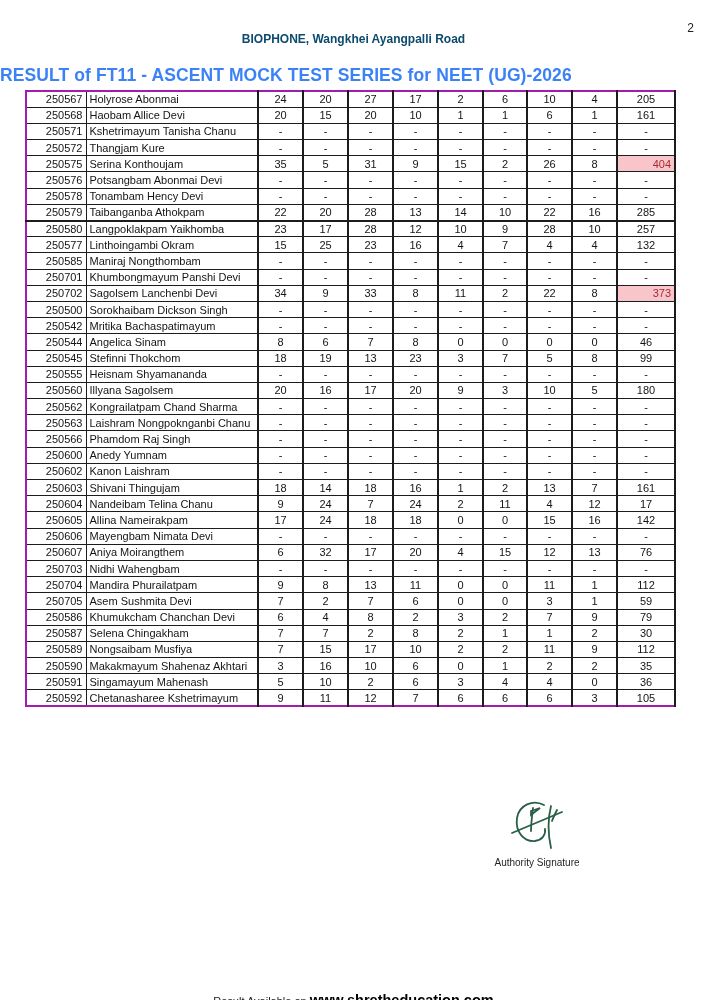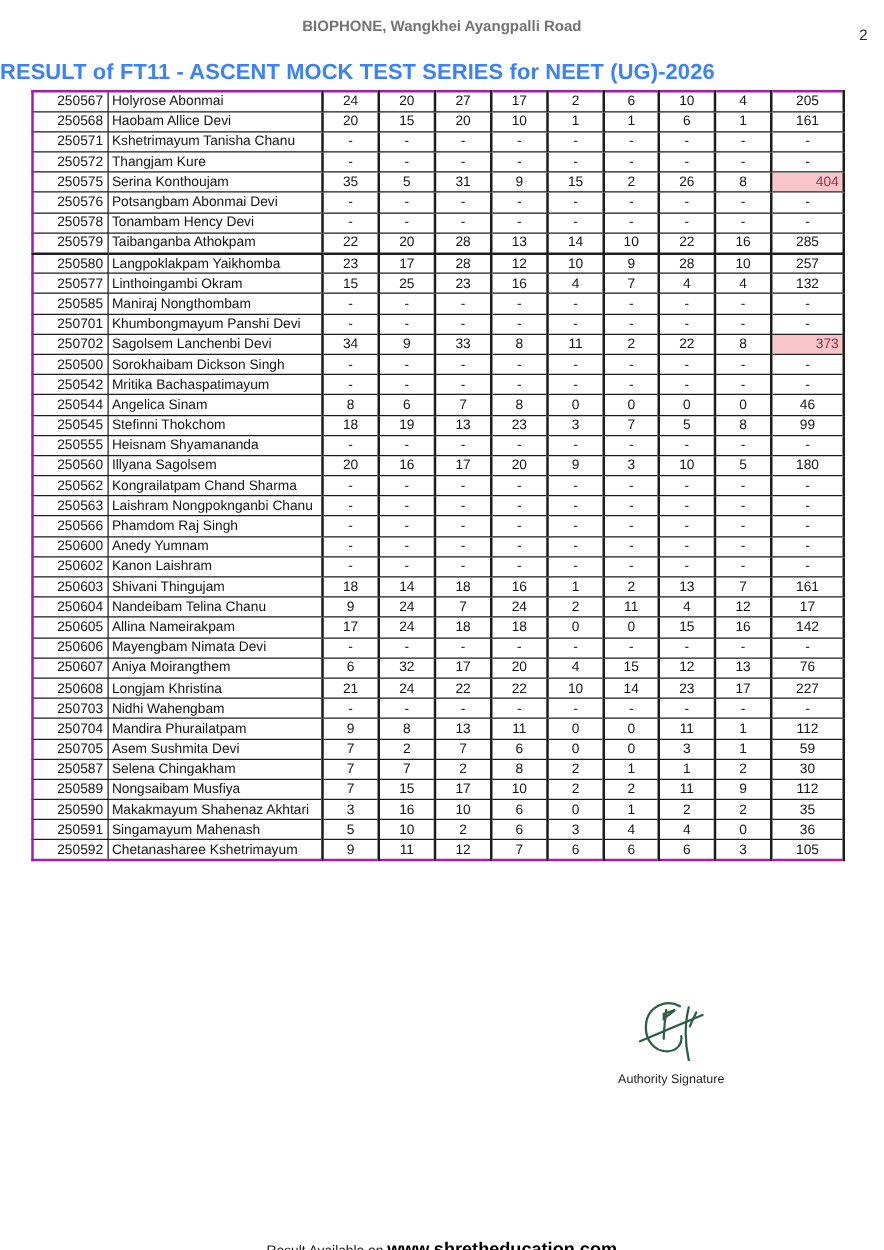--- a/index.html
+++ b/index.html
@@ -5,26 +5,26 @@
   * { margin: 0; padding: 0; box-sizing: border-box; }
   html, body { background: #ffffff; }
   body {
     width: 707px; height: 1000px;
     position: relative;
     font-family: "Liberation Sans", sans-serif;
     color: #111;
     overflow: hidden;
   }
   .org-line {
-    padding-top: 14px;
+    padding-top: 32px;
     text-align: center;
     font-size: 12px;
     font-weight: bold;
     line-height: 14px;
-    color: #737373;
+    color: #0c4a6e;
   }
   .page-number {
     position: absolute;
     top: 21px; right: 13px;
     font-size: 12px;
     color: #222;
   }
   .doc-title {
     font-size: 17.5px;
     font-weight: bold;
@@ -486,33 +486,20 @@
         <td class="score">32</td>
         <td class="score">17</td>
         <td class="score">20</td>
         <td class="score">4</td>
         <td class="score">15</td>
         <td class="score">12</td>
         <td class="score">13</td>
         <td class="total">76</td>
       </tr>
       <tr>
-        <td class="roll">250608</td>
-        <td class="name">Longjam Khristina</td>
-        <td class="score">21</td>
-        <td class="score">24</td>
-        <td class="score">22</td>
-        <td class="score">22</td>
-        <td class="score">10</td>
-        <td class="score">14</td>
-        <td class="score">23</td>
-        <td class="score">17</td>
-        <td class="total">227</td>
-      </tr>
-      <tr>
         <td class="roll">250703</td>
         <td class="name">Nidhi Wahengbam</td>
         <td class="score">-</td>
         <td class="score">-</td>
         <td class="score">-</td>
         <td class="score">-</td>
         <td class="score">-</td>
         <td class="score">-</td>
         <td class="score">-</td>
         <td class="score">-</td>
@@ -536,20 +523,33 @@
         <td class="name">Asem Sushmita Devi</td>
         <td class="score">7</td>
         <td class="score">2</td>
         <td class="score">7</td>
         <td class="score">6</td>
         <td class="score">0</td>
         <td class="score">0</td>
         <td class="score">3</td>
         <td class="score">1</td>
         <td class="total">59</td>
+      </tr>
+      <tr>
+        <td class="roll">250586</td>
+        <td class="name">Khumukcham Chanchan Devi</td>
+        <td class="score">6</td>
+        <td class="score">4</td>
+        <td class="score">8</td>
+        <td class="score">2</td>
+        <td class="score">3</td>
+        <td class="score">2</td>
+        <td class="score">7</td>
+        <td class="score">9</td>
+        <td class="total">79</td>
       </tr>
       <tr>
         <td class="roll">250587</td>
         <td class="name">Selena Chingakham</td>
         <td class="score">7</td>
         <td class="score">7</td>
         <td class="score">2</td>
         <td class="score">8</td>
         <td class="score">2</td>
         <td class="score">1</td>

